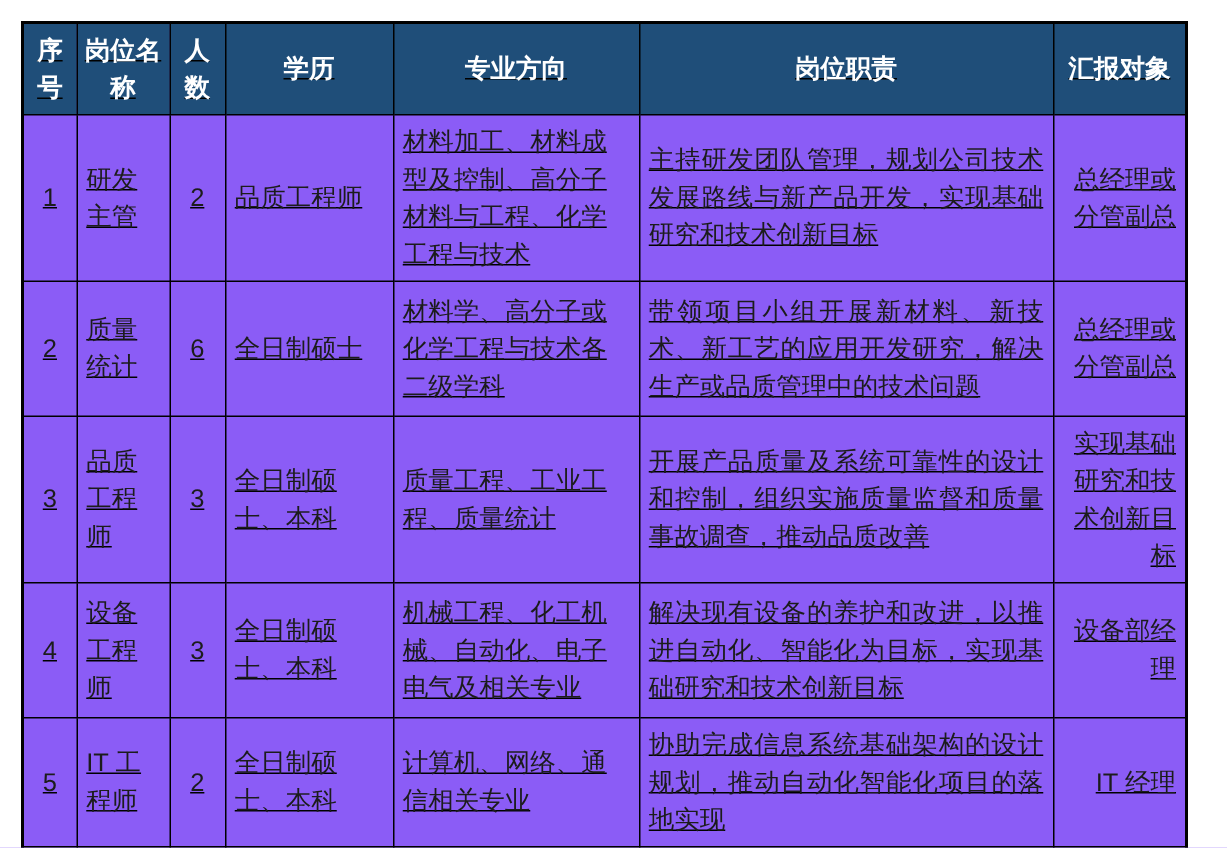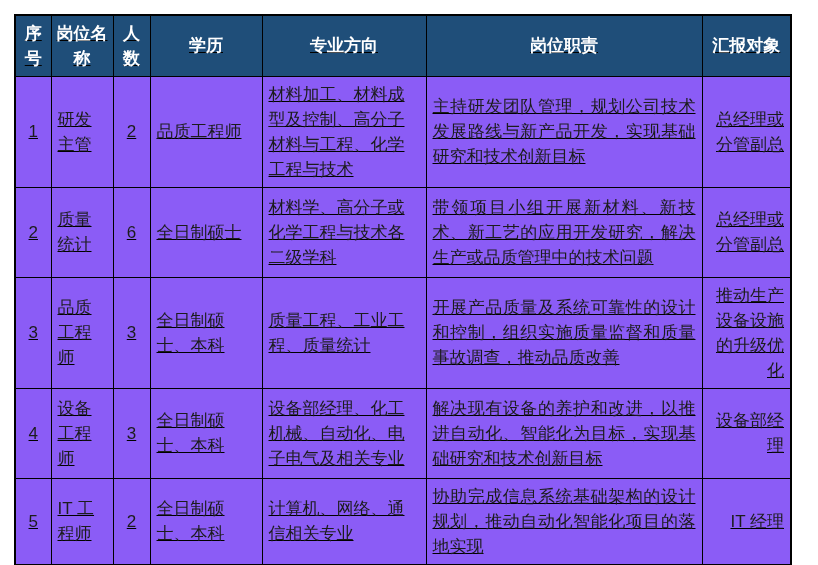--- a/index.html
+++ b/index.html
@@ -134,28 +134,28 @@
         <td class="cell-duty">带领项目小组开展新材料、新技术、新工艺的应用开发研究，解决生产或品质管理中的技术问题</td>
         <td class="cell-report">总经理或分管副总</td>
       </tr>
       <tr class="r3">
         <td class="cell-no">3</td>
         <td class="cell-title">品质工程师</td>
         <td class="cell-count">3</td>
         <td class="cell-edu">全日制硕士、本科</td>
         <td class="cell-major">质量工程、工业工程、质量统计</td>
         <td class="cell-duty">开展产品质量及系统可靠性的设计和控制，组织实施质量监督和质量事故调查，推动品质改善</td>
-        <td class="cell-report">推动生产设备设施的升级优化</td>
+        <td class="cell-report">实现基础研究和技术创新目标</td>
       </tr>
       <tr class="r4">
         <td class="cell-no">4</td>
         <td class="cell-title">设备工程师</td>
         <td class="cell-count">3</td>
         <td class="cell-edu">全日制硕士、本科</td>
-        <td class="cell-major">设备部经理、化工机械、自动化、电子电气及相关专业</td>
+        <td class="cell-major">机械工程、化工机械、自动化、电子电气及相关专业</td>
         <td class="cell-duty">解决现有设备的养护和改进，以推进自动化、智能化为目标，实现基础研究和技术创新目标</td>
         <td class="cell-report">设备部经理</td>
       </tr>
       <tr class="r5">
         <td class="cell-no">5</td>
         <td class="cell-title">IT 工程师</td>
         <td class="cell-count">2</td>
         <td class="cell-edu">全日制硕士、本科</td>
         <td class="cell-major">计算机、网络、通信相关专业</td>
         <td class="cell-duty">协助完成信息系统基础架构的设计规划，推动自动化智能化项目的落地实现</td>

